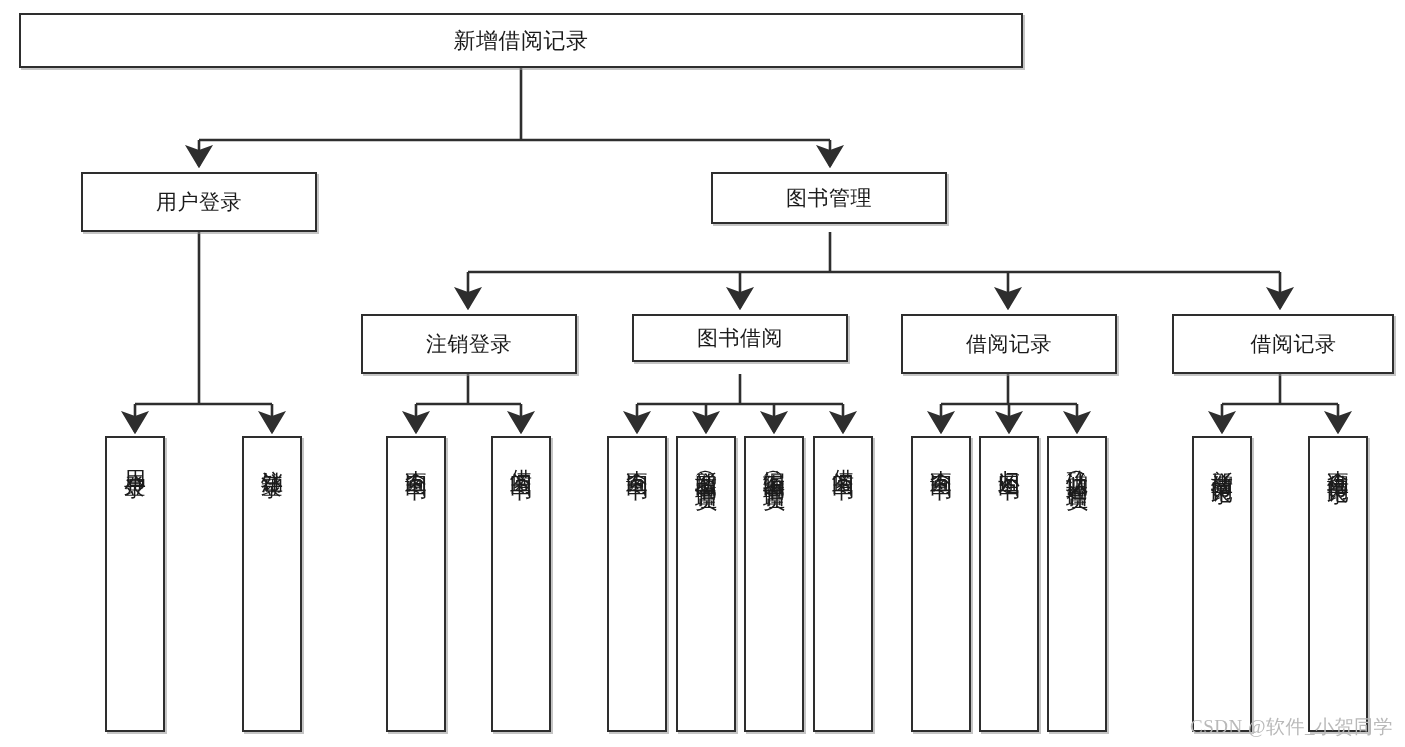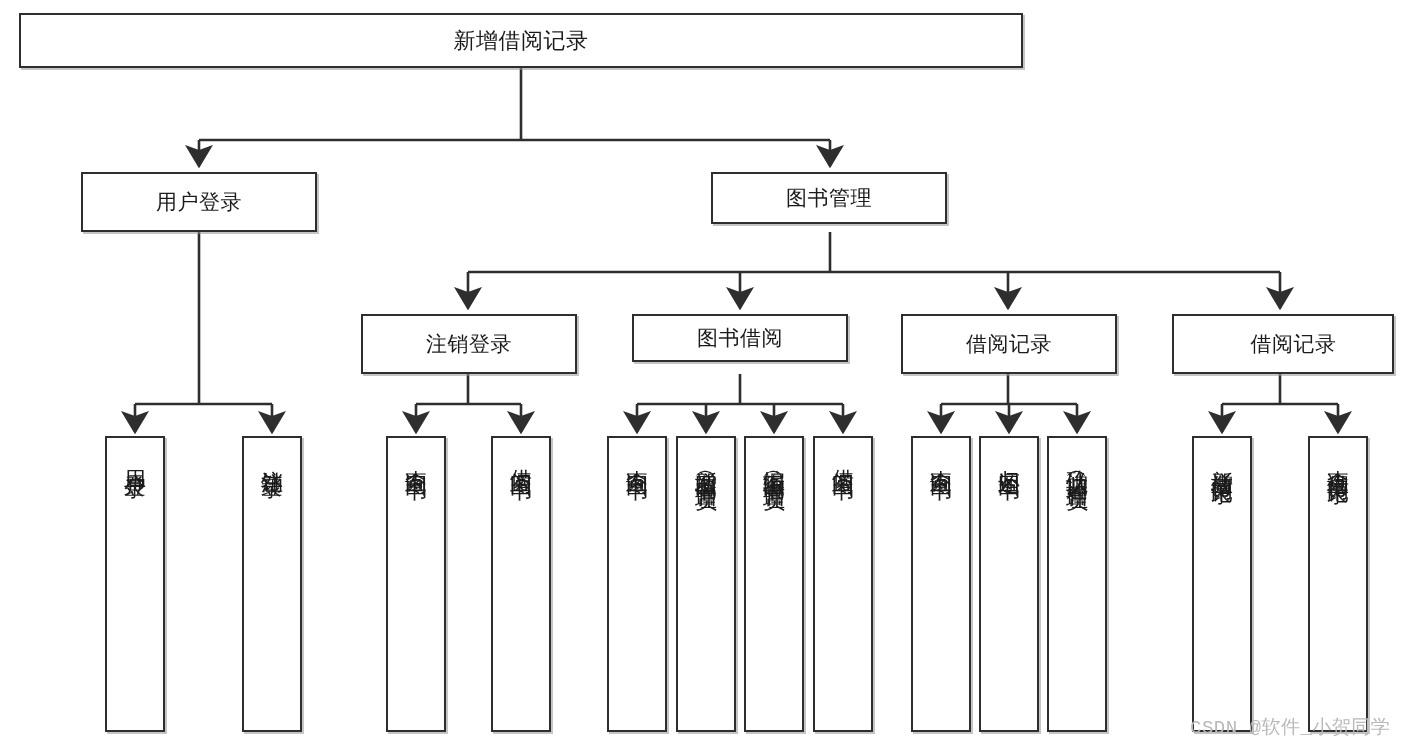--- a/index.html
+++ b/index.html
@@ -62,21 +62,21 @@
     line-height: 1.08;
     letter-spacing: 3px;
     white-space: nowrap;
   }
   .watermark {
     position: absolute;
     font-size: 19px;
     color: #b9b9b9;
     letter-spacing: 0.5px;
     white-space: nowrap;
-    font-family: Liberation Mono, monospace;
+    font-family: Liberation Serif, serif;
   }
 </style>
 </head>
 <body>
 
 <div id="canvas">
 
   <svg class="edges" viewBox="0 0 1405 747">
     <defs>
       <marker id="arrow" viewBox="0 0 10 12" refX="9" refY="6" markerWidth="9" markerHeight="11" orient="auto">

